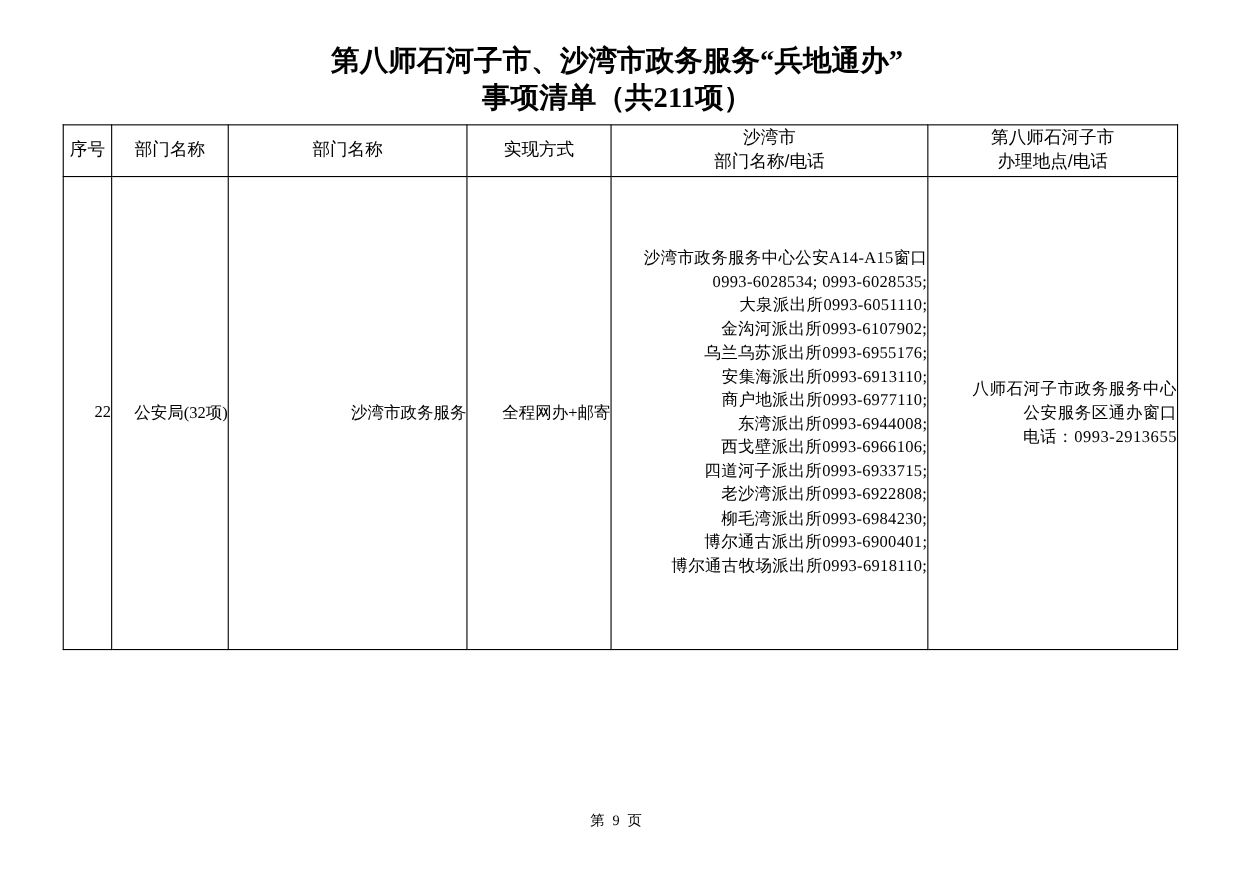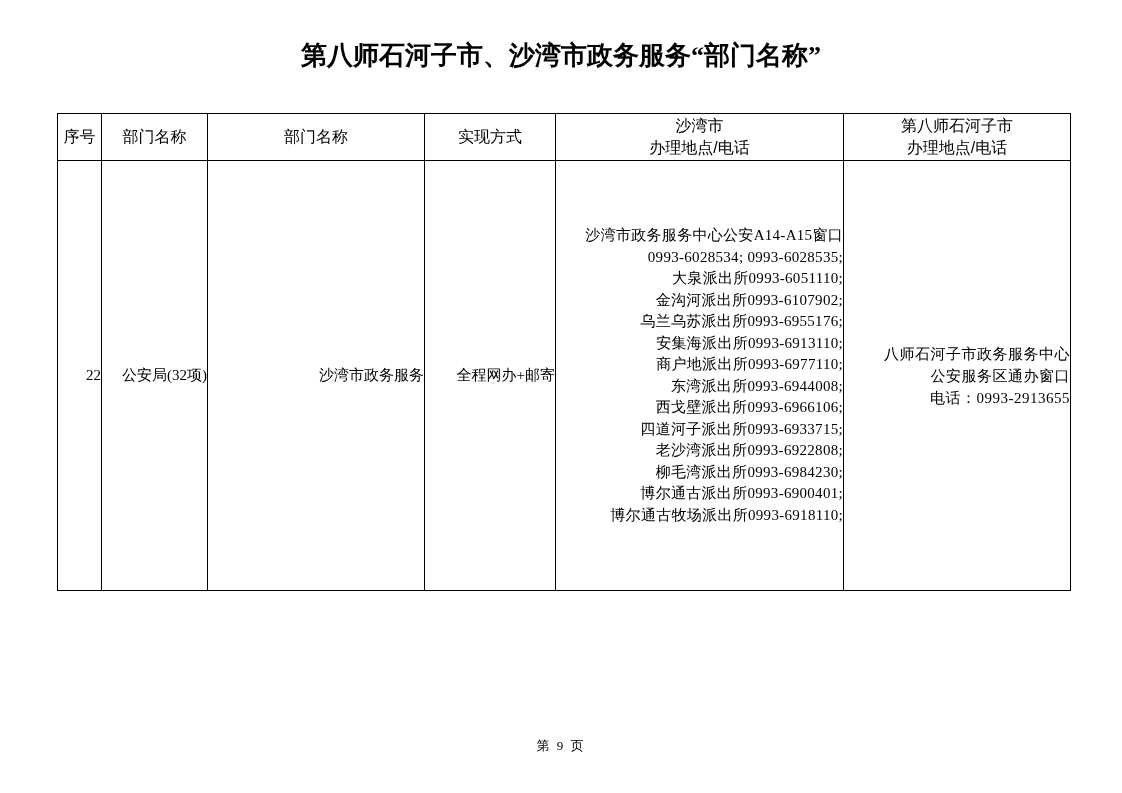--- a/index.html
+++ b/index.html
@@ -77,40 +77,41 @@
     font-size: 13px;
     letter-spacing: 2px;
   }
 </style>
 </head>
 <body>
 
 <div class="page">
 
   <div class="title">
-    <div>第八师石河子市、沙湾市政务服务“部门名称”</div>
+    <div>第八师石河子市、沙湾市政务服务“兵地通办”</div>
+    <div>事项清单（共211项）</div>
   </div>
 
   <table class="items">
     <colgroup>
       <col style="width:44px">
       <col style="width:106px">
       <col style="width:217px">
       <col style="width:131px">
       <col style="width:288px">
       <col style="width:227px">
     </colgroup>
     <thead>
       <tr>
         <th>序号</th>
         <th>部门名称</th>
         <th>部门名称</th>
         <th>实现方式</th>
         <th>沙湾市
-办理地点/电话</th>
+部门名称/电话</th>
         <th>第八师石河子市
 办理地点/电话</th>
       </tr>
     </thead>
     <tbody>
       <tr class="data-row">
         <td class="seq-cell">22</td>
         <td>公安局(32项)</td>
         <td>沙湾市政务服务</td>
         <td>全程网办+邮寄</td>

